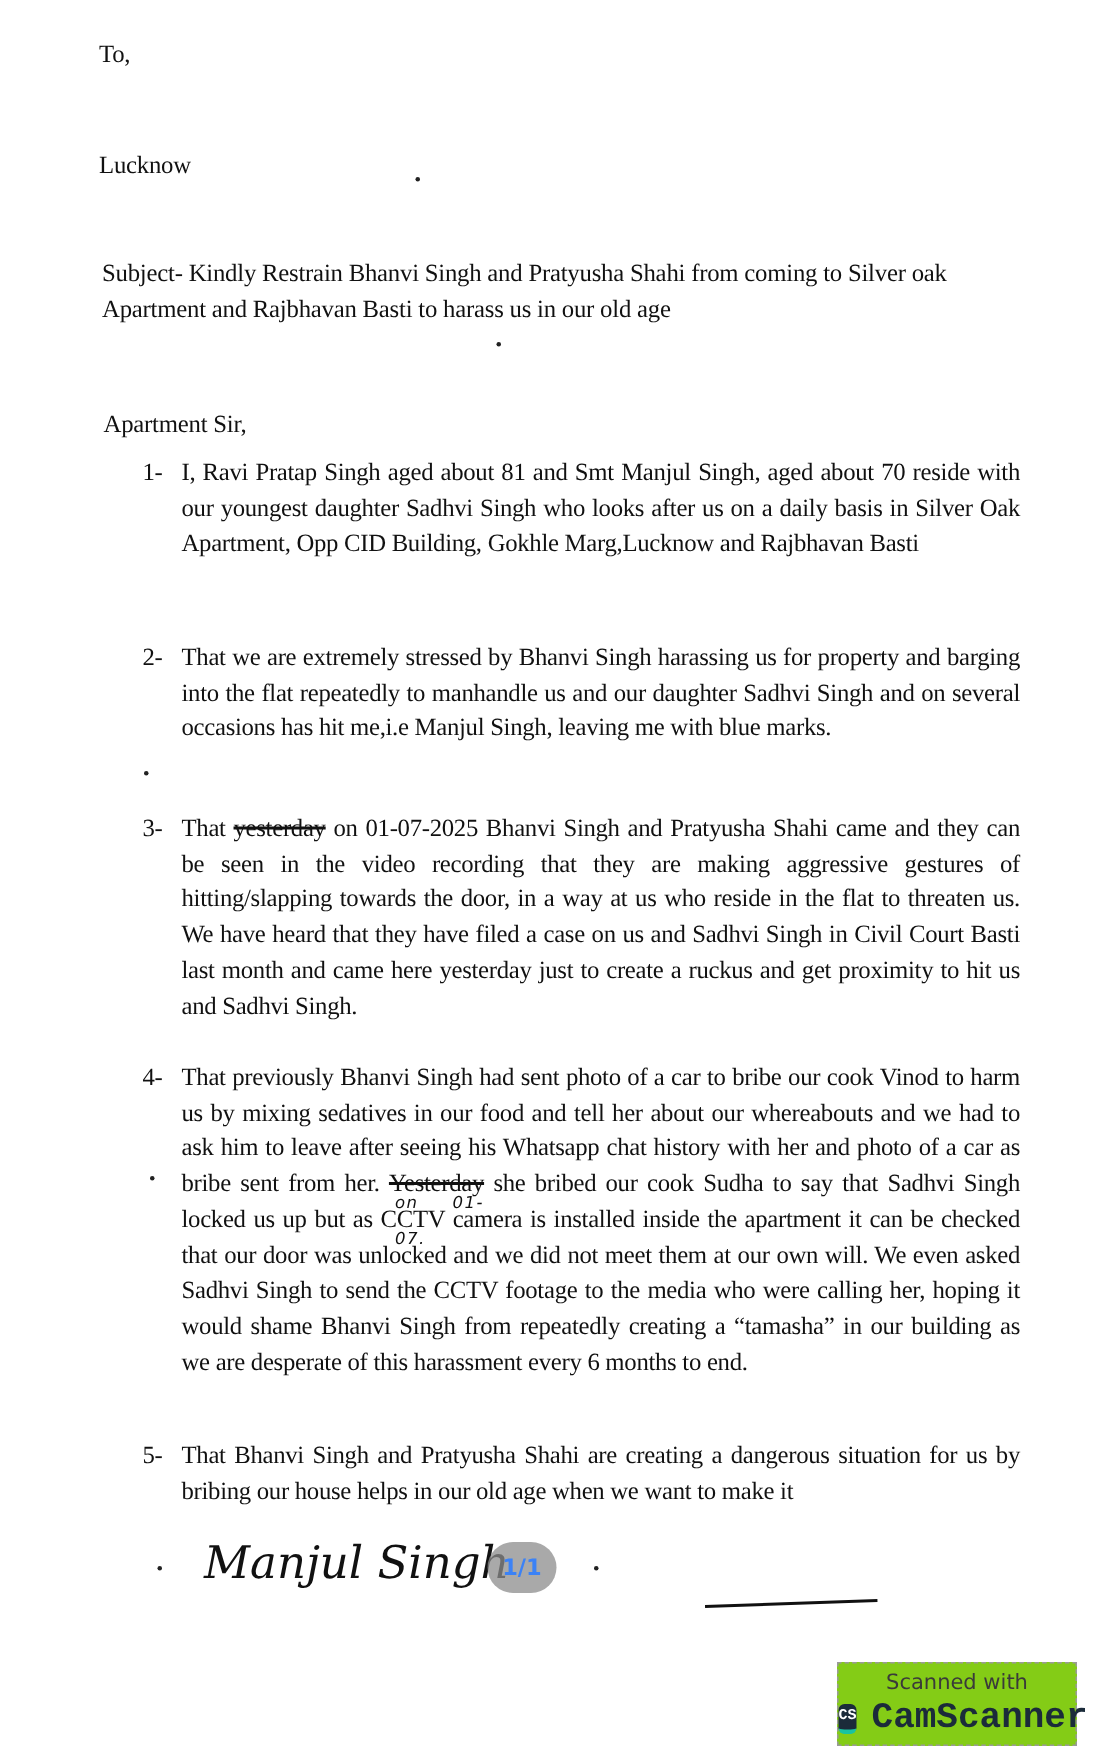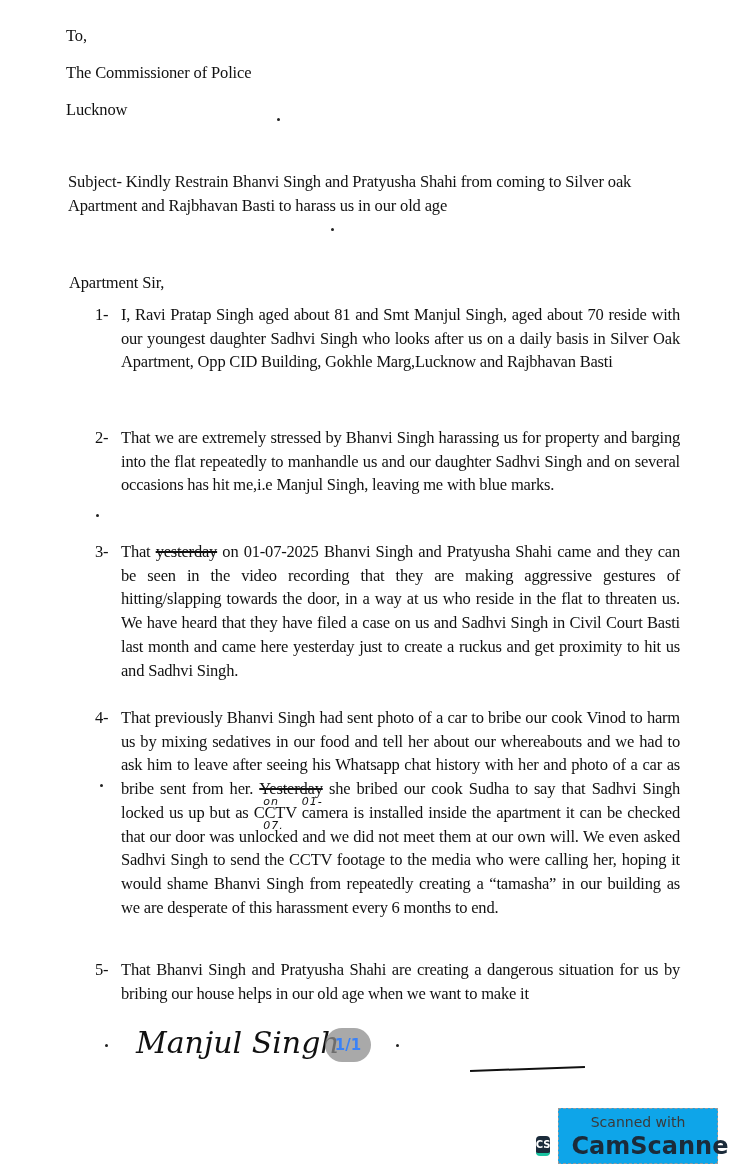--- a/index.html
+++ b/index.html
@@ -23,38 +23,37 @@
   .sig2 { left: 425px; top: 1022px; font-size: 24px; }
   .sig-underline { position: absolute; left: 470px; top: 1068px; width: 115px; height: 2px; background: #111; transform: rotate(-2deg); }
   .page-badge {
     position: absolute; left: 325px; top: 1028px; width: 46px; height: 34px; border-radius: 17px;
     background: rgba(140,140,140,0.75); color: #3b82f6; font-family: "DejaVu Sans", sans-serif;
     font-size: 15px; font-weight: bold; display: flex; align-items: center; justify-content: center;
   }
   .dot { position: absolute; width: 3px; height: 3px; background: #222; border-radius: 50%; }
   .watermark {
     position: absolute; left: 558px; top: 1108px; width: 160px; height: 56px;
-    border: 1.5px dashed #9a9a9a; background: #0ea5e9; box-sizing: border-box;
+    border: 1.5px dashed #9a9a9a; background: #84cc16; box-sizing: border-box;
     font-family: "DejaVu Sans", sans-serif; text-align: center;
   }
   .wm-top { font-size: 14px; color: #3a3a3a; margin-top: 5px; }
-  .wm-bottom { display: flex; align-items: center; justify-content: center; gap: 21px; margin-top: 2px; }
+  .wm-bottom { display: flex; align-items: center; justify-content: space-between; gap: 10px; margin-top: 2px; font-family: Liberation Mono, monospace; }
   .cs-logo {
     width: 22px; height: 20px; background: #1b2b3a; border-radius: 4px; color: #fff;
     font-size: 10px; font-weight: bold; display: flex; align-items: center; justify-content: center;
     border-bottom: 3px solid #19c3a0; box-sizing: border-box;
   }
   .cs-name { font-size: 24px; color: #1b2b3a; font-weight: bold; }
 </style>
 </head>
 <body>
 
 <div class="doc">
   <div class="line addr" style="top:26px">To,</div>
-  <div class="line addr" style="top:63px">The Commissioner of Police</div>
   <div class="line addr" style="top:100px">Lucknow</div>
 
   <div class="line subject">Subject-  Kindly Restrain Bhanvi Singh and Pratyusha Shahi from coming to Silver oak Apartment and Rajbhavan Basti to harass us in our old age</div>
 
   <div class="line salute">Apartment Sir,</div>
 
   <div class="para" style="top:303px">
     <span class="num">1-</span>
     <div class="body">I, Ravi Pratap Singh aged about 81 and Smt Manjul Singh, aged about 70 reside with our youngest daughter Sadhvi Singh who looks after us on a daily basis in Silver Oak Apartment, Opp CID Building, Gokhle Marg,Lucknow and Rajbhavan Basti</div>
   </div>

